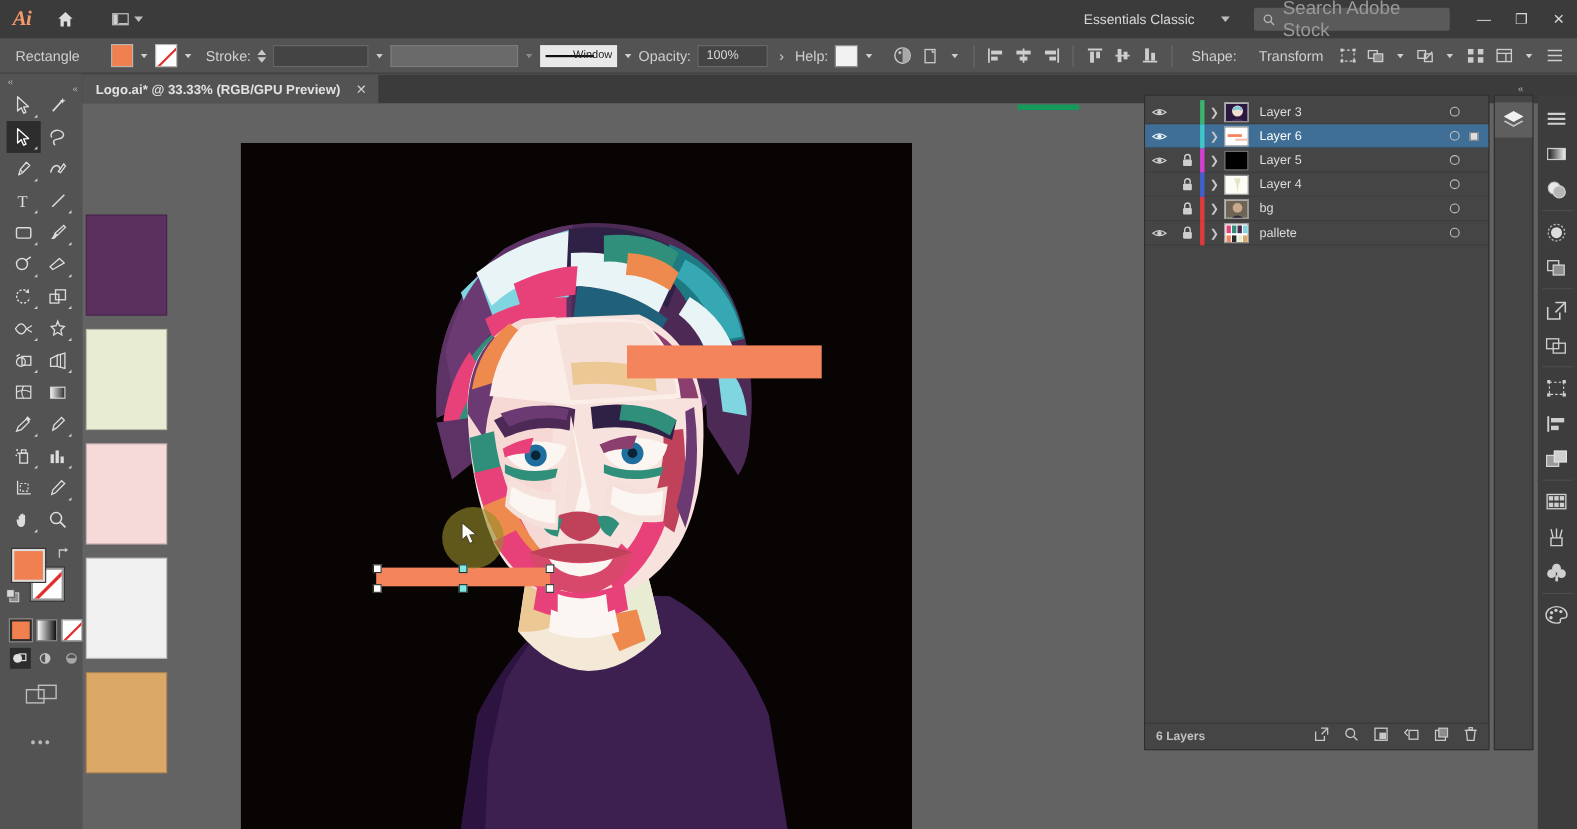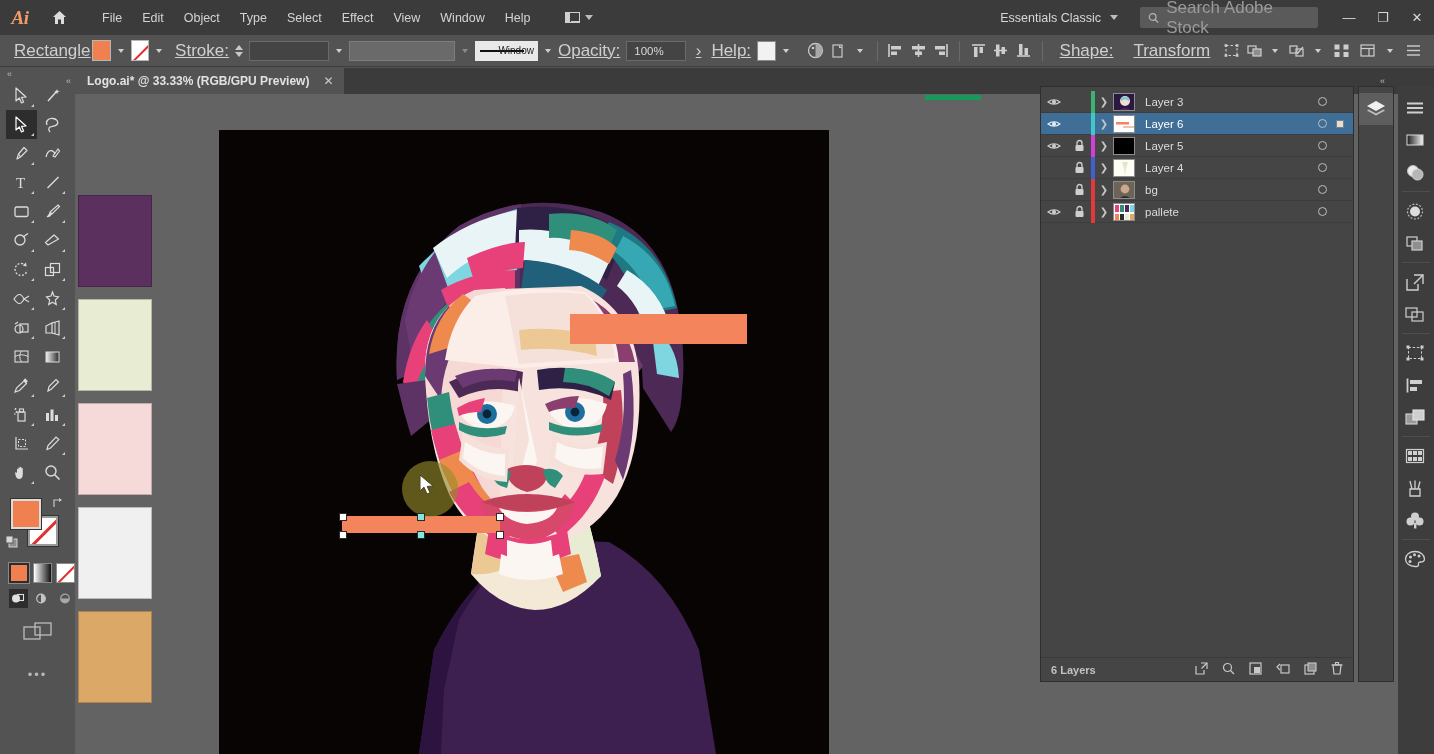--- a/index.html
+++ b/index.html
@@ -33,39 +33,39 @@
     display: flex; align-items: center; gap: 5px; margin-left: 18px; padding: 3px 6px;
   }
   .arrange-grid { width: 15px; height: 11px; border: 1.5px solid #cfcfcf; display: flex; }
   .arrange-grid i { display: block; background: #cfcfcf; height: 100%; }
   .arrange-grid i.a { width: 5px; border-right: 1.5px solid #3b3b3b; }
   .arrange-grid i.b { width: 8px; background: none; border-bottom: 1.5px solid #cfcfcf; }
   .caret { width: 0; height: 0; border-left: 4px solid transparent; border-right: 4px solid transparent;
            border-top: 5px solid #bdbdbd; }
   .mb-right { margin-left: auto; display: flex; align-items: center; height: 35px; }
   .workspace {
-    display: flex; align-items: center; gap: 9px; color: #d8d8d8; font-size: 12.5px;
+    display: flex; align-items: center; gap: 24px; color: #d8d8d8; font-size: 12.5px;
     padding: 4px 10px;
   }
   .stock-search {
     display: flex; align-items: center; gap: 7px;
     width: 178px; height: 21px; background: #5a5a5a; border-radius: 2px;
     padding: 0 8px; margin-left: 12px;
   }
   .stock-search .ph { color: #9a9a9a; font-size: 17px; }
   .wincontrols { display: flex; align-items: center; margin-left: 14px; }
   .wc { width: 34px; height: 35px; display: flex; align-items: center; justify-content: center; color: #d8d8d8; font-size: 13px; }
 
   
   .controlbar {
     position: absolute; left: 0; top: 35px; width: 1434px; height: 32px;
     background: #535353; display: flex; align-items: center; padding-left: 14px;
     border-bottom: 1px solid #3d3d3d;
   }
-  .cb-label { color: #cfcfcf; font-size: 17px; white-space: nowrap; text-decoration: underline; }
+  .cb-label { color: #cfcfcf; font-size: 13px; white-space: nowrap; }
   .cb-sep { width: 1px; height: 20px; background: #6a6a6a; margin: 0 7px; }
   .swatch-box {
     width: 21px; height: 21px; border: 1px solid #b6b6b6; background: #f08050;
   }
   .swatch-none {
     width: 21px; height: 21px; border: 1px solid #b6b6b6; background: #fff;
     position: relative; overflow: hidden;
   }
   .swatch-none::after {
     content: ""; position: absolute; left: -3px; top: 9px; width: 29px; height: 2px;
@@ -228,31 +228,20 @@
 <body>
 
 <div class="app">
 
   <div class="menubar">
     <div class="ai-logo">Ai</div>
     <div class="home-btn">
       <svg width="17" height="17" viewBox="0 0 17 17">
           <path d="M8.5 2 L15 8 L13 8 L13 15 L10 15 L10 10.5 L7 10.5 L7 15 L4 15 L4 8 L2 8 Z" fill="#dcdcdc"></path>
         </svg>
-    </div>
-    <div class="menu-items">
-      <div class="menu-item">File</div>
-      <div class="menu-item">Edit</div>
-      <div class="menu-item">Object</div>
-      <div class="menu-item">Type</div>
-      <div class="menu-item">Select</div>
-      <div class="menu-item">Effect</div>
-      <div class="menu-item">View</div>
-      <div class="menu-item">Window</div>
-      <div class="menu-item">Help</div>
     </div>
     <div class="arrange-btn">
       <span class="arrange-grid">
           <i class="a"></i>
           <i class="b"></i>
         </span>
       <span class="caret"></span>
     </div>
 
     <div class="mb-right">

